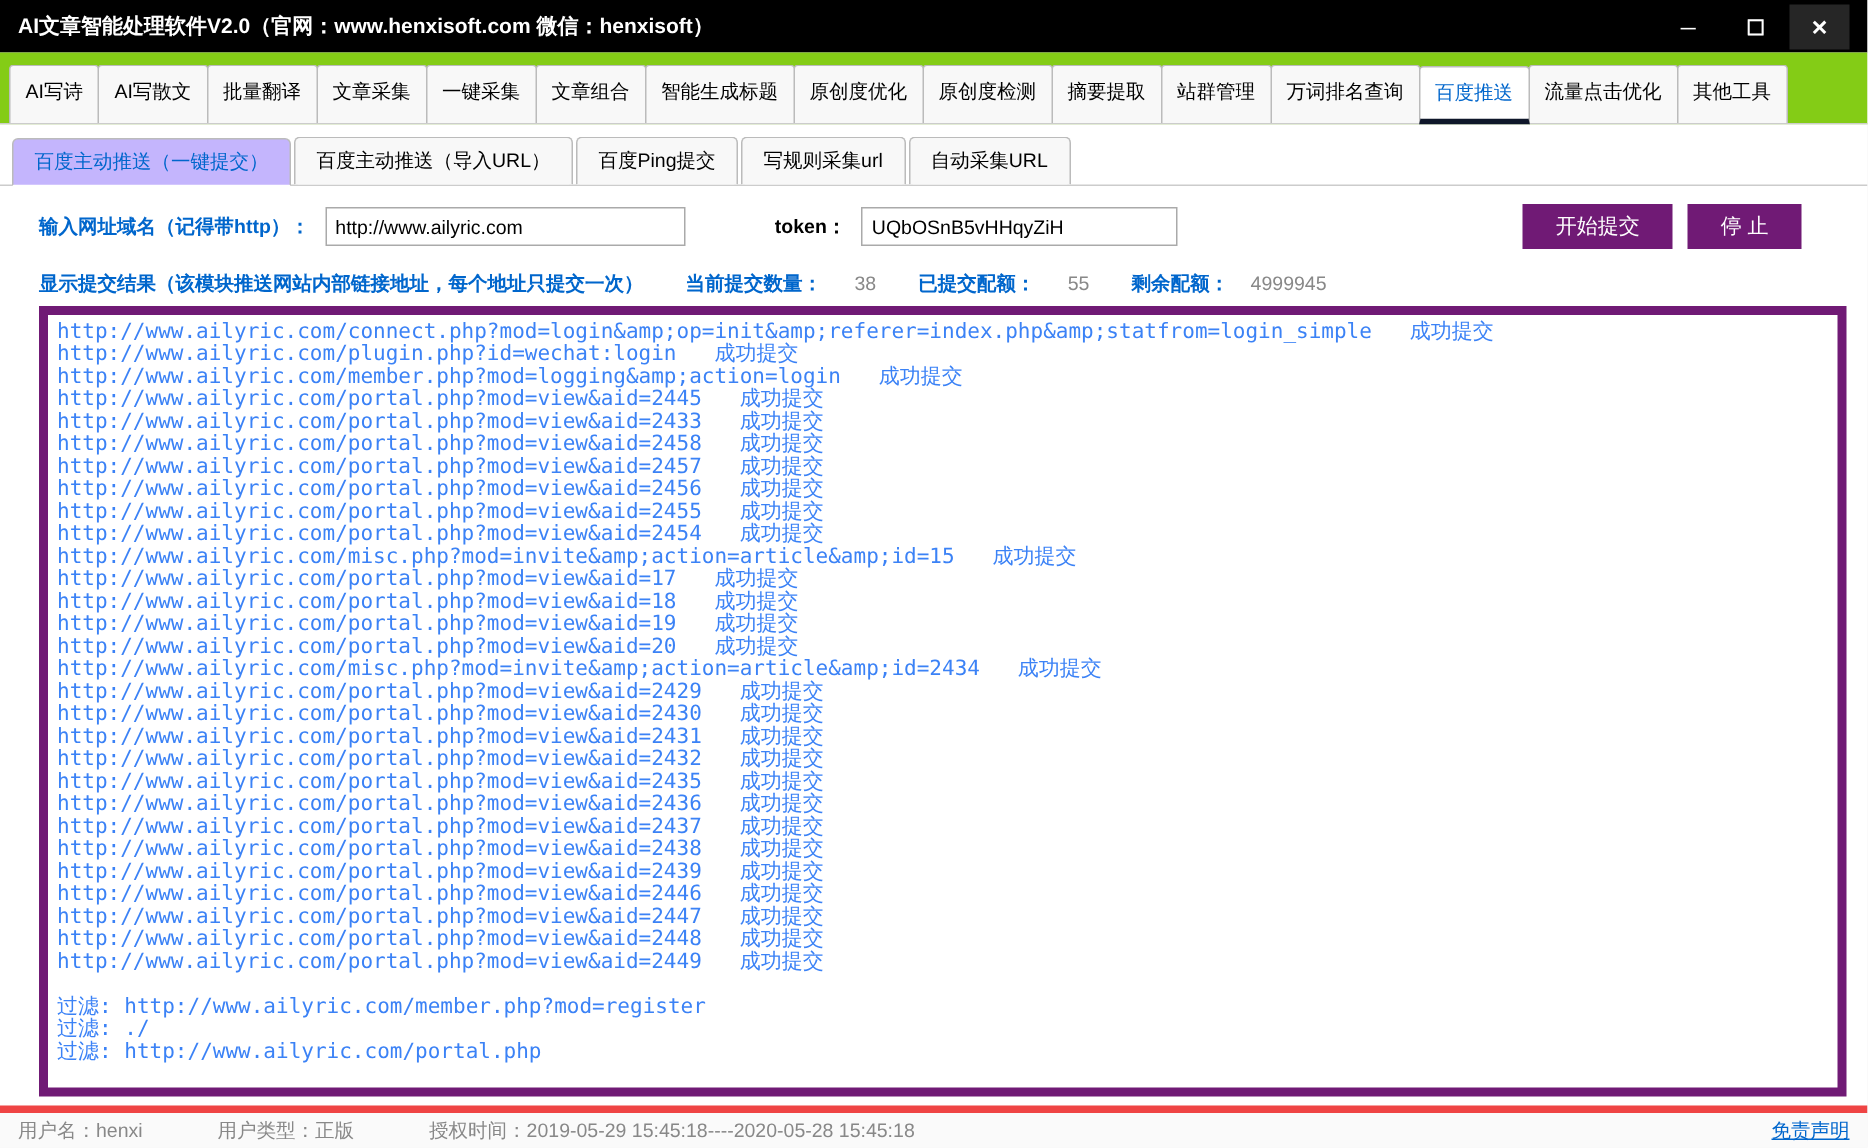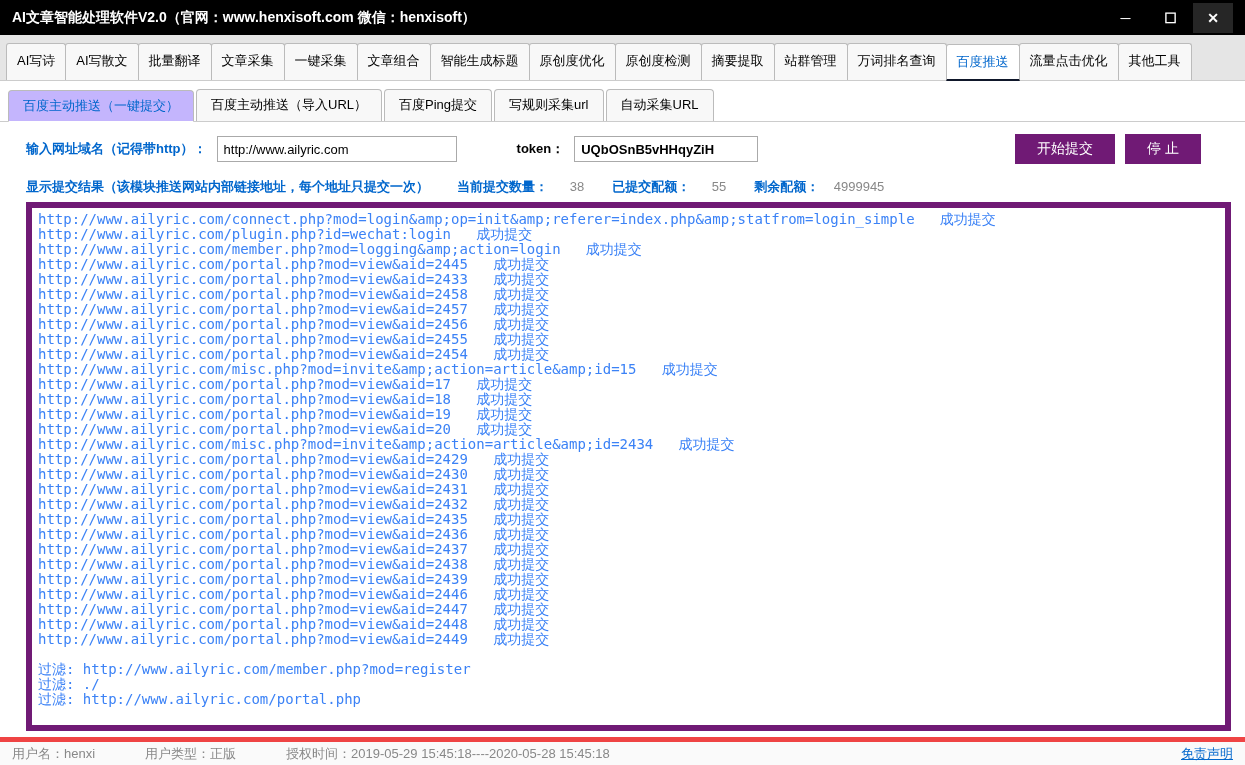--- a/index.html
+++ b/index.html
@@ -3,23 +3,23 @@
 <meta charset="utf-8">
 <style>
 * { margin:0; padding:0; box-sizing:border-box; font-family:"Microsoft YaHei","SimSun",sans-serif; }
 body { background:#f0f0f0; font-size:13px; }
 .window { width:1245px; height:765px; background:#fff; display:flex; flex-direction:column; }
 .titlebar { height:35px; background:#000000; color:#fff; display:flex; align-items:center; padding:0 12px; font-weight:bold; font-size:14px; }
 .titlebar .title { flex:1; }
 .titlebar .winbtns { display:flex; gap:0; }
 .titlebar .winbtn { width:45px; height:30px; display:flex; align-items:center; justify-content:center; cursor:pointer; font-size:14px; }
 .titlebar .winbtn.close { background:rgba(255,255,255,0.15); width:40px; }
-.tabs-main { display:flex; border-bottom:1px solid #ccc; background:#e5e5e5; padding-top:8px; padding-left:6px; flex-wrap:nowrap; }
+.tabs-main { display:flex; border-bottom:1px solid #ccc; background:#84cc16; padding-top:8px; padding-left:6px; flex-wrap:nowrap; }
 .tab-main { padding:8px 10px; border:1px solid #bbb; border-bottom:none; background:#f8f8f8; margin-right:-1px; cursor:pointer; font-size:13px; white-space:nowrap; border-radius:3px 3px 0 0; }
-.tab-main.active { background:#fff; border-bottom:2px solid #0f172a; position:relative; top:1px; color:#0066cc; }
+.tab-main.active { background:#fff; border-bottom:4px solid #0f172a; position:relative; top:1px; color:#0066cc; }
 .tabs-sub { display:flex; border-bottom:1px solid #ccc; background:#fff; padding-top:8px; padding-left:8px; }
 .tab-sub { padding:6px 14px; border:1px solid #bbb; border-bottom:none; background:#f8f8f8; margin-right:2px; cursor:pointer; font-size:13px; border-radius:4px 4px 0 0; }
 .tab-sub.active { background:#c4b5fd; color:#0066cc; position:relative; top:1px; border-bottom:1px solid #fff; }
 .content { flex:1; background:#fff; padding:12px 14px 6px 14px; display:flex; flex-direction:column; overflow:hidden;margin-left:12px; }
 .row1 { display:flex; align-items:center; gap:10px; margin-bottom:14px; }
 .lbl { font-weight:bold; color:#000; }
 .blue { color:#0066cc; font-weight:bold; }
 input.text { border:1px solid #aaa; padding:4px 6px; font-size:13px; height:26px; font-family:inherit; }
 .btn { border:none; color:#fff; padding:6px 22px; cursor:pointer; font-size:14px; }
 .btn.green { background:#701a75; }
@@ -70,21 +70,21 @@
       <div class="tab-sub">写规则采集url</div>
       <div class="tab-sub">自动采集URL</div>
     </div>
 
   <div class="content">
     <div class="row1">
       <span class="lbl blue">输入网址域名（记得带http）：</span>
       <input class="text" style="width: 240px;" value="http://www.ailyric.com">
       <span style="width:40px"></span>
       <span class="lbl">token：</span>
-      <input class="text" style="width: 184px; font-weight: bold;" value="UQbOSnB5vHHqyZiH">
+      <input class="text" style="width: 211px;" value="UQbOSnB5vHHqyZiH">
       <span style="flex:1"></span>
       <button class="btn green">开始提交</button>
       <button class="btn green">停  止</button>
       <span style="width:20px"></span>
     </div>
 
     <div class="row2">
       <span class="lbl blue">显示提交结果（该模块推送网站内部链接地址，每个地址只提交一次）</span>
       <span>
         <span class="lbl blue">当前提交数量：</span>

